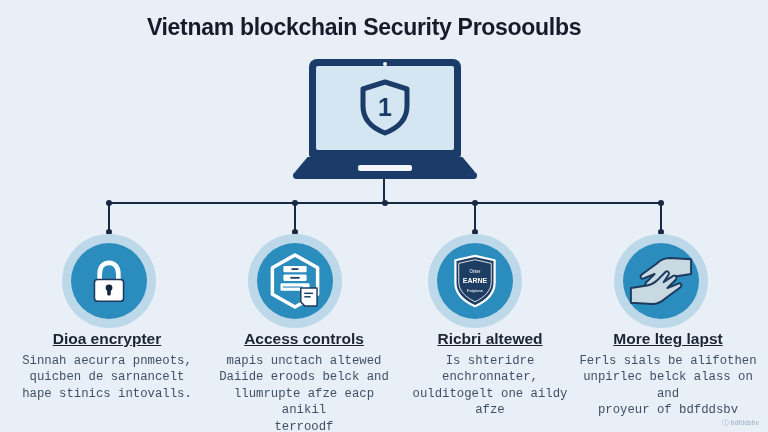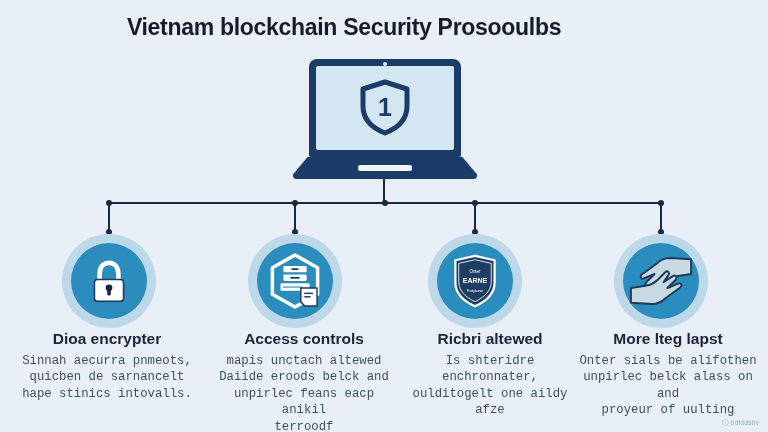--- a/index.html
+++ b/index.html
@@ -4,21 +4,21 @@
 <style>
   html,body{margin:0;padding:0;}
   body{font-family:"Liberation Sans",sans-serif;}
   .stage{
     position:relative;width:768px;height:432px;overflow:hidden;
     background:#e9eff7;
   }
   
   .main-title{
     position:absolute;top:14px;left:0;width:688px;text-align:center;
-    font-size:23px;font-weight:bold;color:#151b28;letter-spacing:-0.3px;
+    font-size:23px;font-weight:bold;color:#151b28;letter-spacing:-0.3px;padding-left:20px;
   }
   
   .laptop-screen{
     position:absolute;left:309px;top:59px;width:152px;height:98px;
     background:#1b3c68;border-radius:8px 8px 2px 2px;box-sizing:border-box;padding:7px;
   }
   .laptop-display{width:100%;height:100%;background:#d3e6f1;border-radius:2px;
     display:flex;align-items:center;justify-content:center;}
   .laptop-camera{position:absolute;top:3px;left:74px;width:4px;height:4px;border-radius:50%;background:#f2f6fa;}
   .laptop-base{
@@ -36,21 +36,21 @@
   .dot{position:absolute;width:6px;height:6px;border-radius:50%;background:#182944;}
   
   .ring{position:absolute;top:234px;width:94px;height:94px;border-radius:50%;background:#bdd8e8;
     display:flex;align-items:center;justify-content:center;}
   .ring.r1{left:62px}.ring.r2{left:248px}.ring.r3{left:428px}.ring.r4{left:614px}
   .disc{width:76px;height:76px;border-radius:50%;background:#2b8cbe;
     display:flex;align-items:center;justify-content:center;}
   
   .card{position:absolute;top:330px;width:190px;text-align:center;}
   .card.c1{left:12px}.card.c2{left:209px}.card.c3{left:395px}.card.c4{left:573px}
-  .card-title{font-size:15.5px;font-weight:bold;color:#1c2534;margin-bottom:5px;}
+  .card-title{font-size:15.5px;font-weight:bold;color:#1c2534;margin-bottom:5px;text-decoration:underline;}
   .card-line{font-size:12.3px;color:#3e5065;line-height:1.34;font-family:Liberation Mono, monospace;}
   
   .watermark{position:absolute;right:9px;bottom:4px;font-size:7px;color:#9db1c4;}
 </style>
 </head>
 <body>
 
 <div class="stage">
 
   <div class="main-title">Vietnam blockchain Security Prosooulbs</div>
@@ -137,32 +137,32 @@
     <div class="card-title">Dioa encrypter</div>
     <div class="card-line">Sinnah aecurra pnmeots,</div>
     <div class="card-line">quicben de sarnancelt</div>
     <div class="card-line">hape stinics intovalls.</div>
   </div>
 
   <div class="card c2">
     <div class="card-title">Access controls</div>
     <div class="card-line">mapis unctach altewed</div>
     <div class="card-line">Daiide eroods belck and</div>
-    <div class="card-line">unpirlec feans eacp anikil</div>
+    <div class="card-line">llumrupte afze eacp anikil</div>
     <div class="card-line">terroodf</div>
   </div>
 
   <div class="card c3">
     <div class="card-title">Ricbri altewed</div>
     <div class="card-line">Is shteridre enchronnater,</div>
     <div class="card-line">oulditogelt one aildy afze</div>
   </div>
 
   <div class="card c4">
     <div class="card-title">More lteg lapst</div>
-    <div class="card-line">Onter sials be alifothen</div>
+    <div class="card-line">Ferls sials be alifothen</div>
     <div class="card-line">unpirlec belck alass on and</div>
-    <div class="card-line">proyeur of uulting</div>
+    <div class="card-line">proyeur of bdfddsbv</div>
   </div>
 
   <div class="watermark">ⓘ bdfddsbv</div>
 
 </div>
 
 </body></html>

